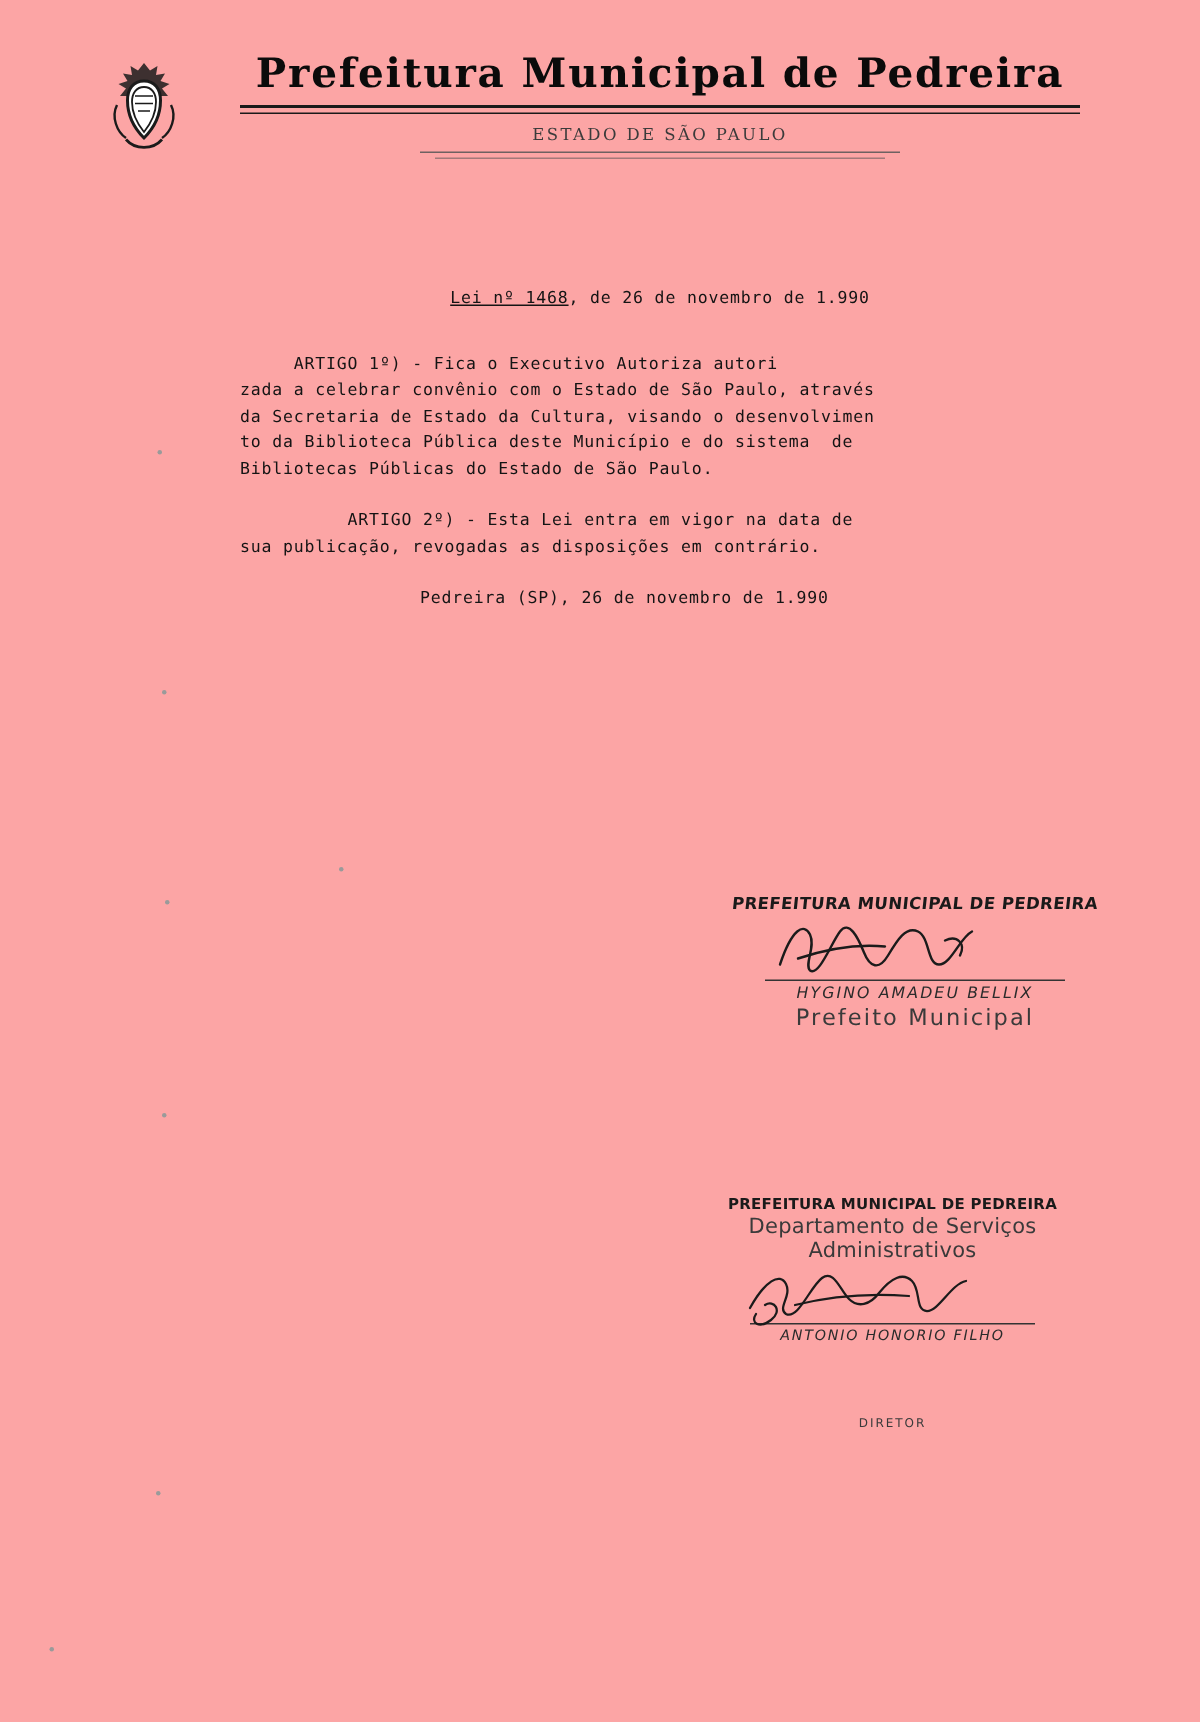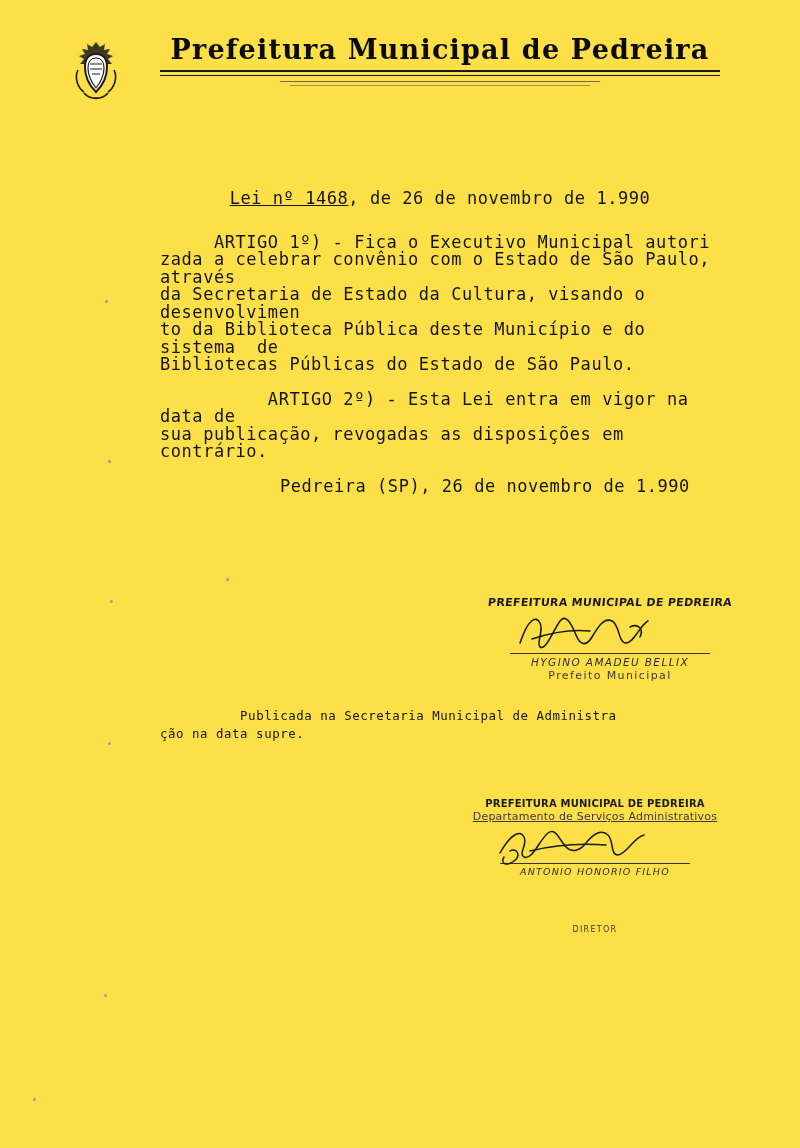--- a/index.html
+++ b/index.html
@@ -9,21 +9,21 @@
   }
   body {
     font-family: "DejaVu Sans Mono", monospace;
     color: #111111;
   }
   .page {
     position: relative;
     width: 800px;
     height: 1148px;
     margin: 0 auto;
-    background: #fde047;
+    background: #fca5a5;
     overflow: hidden;
   }
 
   
   .header {
     position: absolute;
     top: 34px;
     left: 0;
     width: 800px;
     height: 110px;
@@ -77,21 +77,21 @@
     width: 300px;
     opacity: .55;
   }
 
   
   .doc {
     position: absolute;
     left: 160px;
     top: 190px;
     width: 560px;
-    font-size: 17px;
+    font-size: 11px;
     line-height: 17.5px;
     letter-spacing: 0.55px;
     color: #141414;
   }
   .lawline {
     text-align: center;
     margin-bottom: 26px;
     white-space: nowrap;
   }
   .lawline .u { text-decoration: underline; }
@@ -137,21 +137,21 @@
   .sig-name {
     font-family: "DejaVu Sans", sans-serif;
     font-size: 10.5px;
     letter-spacing: 1.4px;
     color: #2b2b2b;
     margin-top: 2px;
     font-style: italic;
   }
   .sig-role {
     font-family: "DejaVu Sans", sans-serif;
-    font-size: 11px;
+    font-size: 15px;
     letter-spacing: 1.4px;
     color: #3a3a3a;
     margin-top: 1px;
   }
 
   
   .published {
     position: absolute;
     left: 160px;
     top: 707px;
@@ -171,25 +171,24 @@
     width: 250px;
     text-align: center;
   }
   .sig2 .stamp-title {
     font-size: 10px;
     transform: none;
     letter-spacing: .2px;
   }
   .sig2 .stamp-sub {
     font-family: "DejaVu Sans", sans-serif;
-    font-size: 11px;
+    font-size: 14px;
     color: #3a3a3a;
     letter-spacing: .2px;
     margin-top: 1px;
-    text-decoration: underline;
   }
   .sig2 .scribble { height: 40px; }
   .sig2 .sig-rule { width: 190px; }
   .sig2 .sig-name { font-size: 9.5px; letter-spacing: 1.2px; }
   .sig2 .sig-role { font-size: 8px; letter-spacing: 1.3px; margin-top: 48px; }
 
   
   .speck { position: absolute; background: #9a9a9a; border-radius: 50%; }
 </style>
 </head>
@@ -209,34 +208,35 @@
           <path d="M6 30 C2 38 6 48 12 52" stroke="#1b1b1b" stroke-width="1.6" fill="none"></path>
           <path d="M42 30 C46 38 42 48 36 52" stroke="#1b1b1b" stroke-width="1.6" fill="none"></path>
           <path d="M12 53 C18 60 30 60 36 53" stroke="#1b1b1b" stroke-width="1.8" fill="none"></path>
         </g>
       </svg>
     </div>
 
     <div class="masthead">
       <div class="title">Prefeitura  Municipal  de  Pedreira</div>
       <div class="rule-double"></div>
+      <div class="subtitle">ESTADO  DE  SÃO  PAULO</div>
       <div class="rule-thin"></div>
       <div class="rule-thin second"></div>
     </div>
   </div>
 
   <div class="doc">
 
     <div class="lawline">
       <span class="u">Lei nº 1468</span><span>, de 26 de novembro de 1.990</span>
     </div>
 
 
 
-    <div class="para">     ARTIGO 1º) - Fica o Executivo Municipal autori
+    <div class="para">     ARTIGO 1º) - Fica o Executivo Autoriza autori
 zada a celebrar convênio com o Estado de São Paulo, através
 da Secretaria de Estado da Cultura, visando o desenvolvimen
 to da Biblioteca Pública deste Município e do sistema  de
 Bibliotecas Públicas do Estado de São Paulo.</div>
 
     <div class="para">          ARTIGO 2º) - Esta Lei entra em vigor na data de
 sua publicação, revogadas as disposições em contrário.</div>
 
     <div class="place-line">Pedreira (SP), 26 de novembro de 1.990</div>
   </div>
@@ -250,22 +250,20 @@
           <path d="M52 30 C70 24 90 20 110 22"></path>
           <path d="M150 18 C158 14 164 20 160 28"></path>
         </g>
       </svg>
     </div>
     <div class="sig-rule"></div>
     <div class="sig-name">HYGINO AMADEU BELLIX</div>
     <div class="sig-role">Prefeito   Municipal</div>
   </div>
 
-  <div class="published">          Publicada na Secretaria Municipal de Administra
-ção na data supre.</div>
 
   <div class="sig2">
     <div class="stamp-title">PREFEITURA MUNICIPAL DE PEDREIRA</div>
     <div class="stamp-sub">Departamento de Serviços Administrativos</div>
     <div class="scribble">
       <svg width="250" height="42" viewBox="0 0 250 42">
         <g fill="none" stroke="#1b1b1b" stroke-width="1.5" stroke-linecap="round">
           <path d="M30 30 C40 12 50 6 54 14 C58 22 48 30 54 34 C62 38 70 16 78 10 C86 4 90 18 96 24 C102 30 110 28 116 20 C124 10 132 6 138 12 C144 18 140 32 148 32 C156 32 164 14 174 12"></path>
           <path d="M34 34 C30 40 36 44 44 38 C52 32 46 24 40 28"></path>
           <path d="M60 28 C84 22 110 20 136 22"></path>

